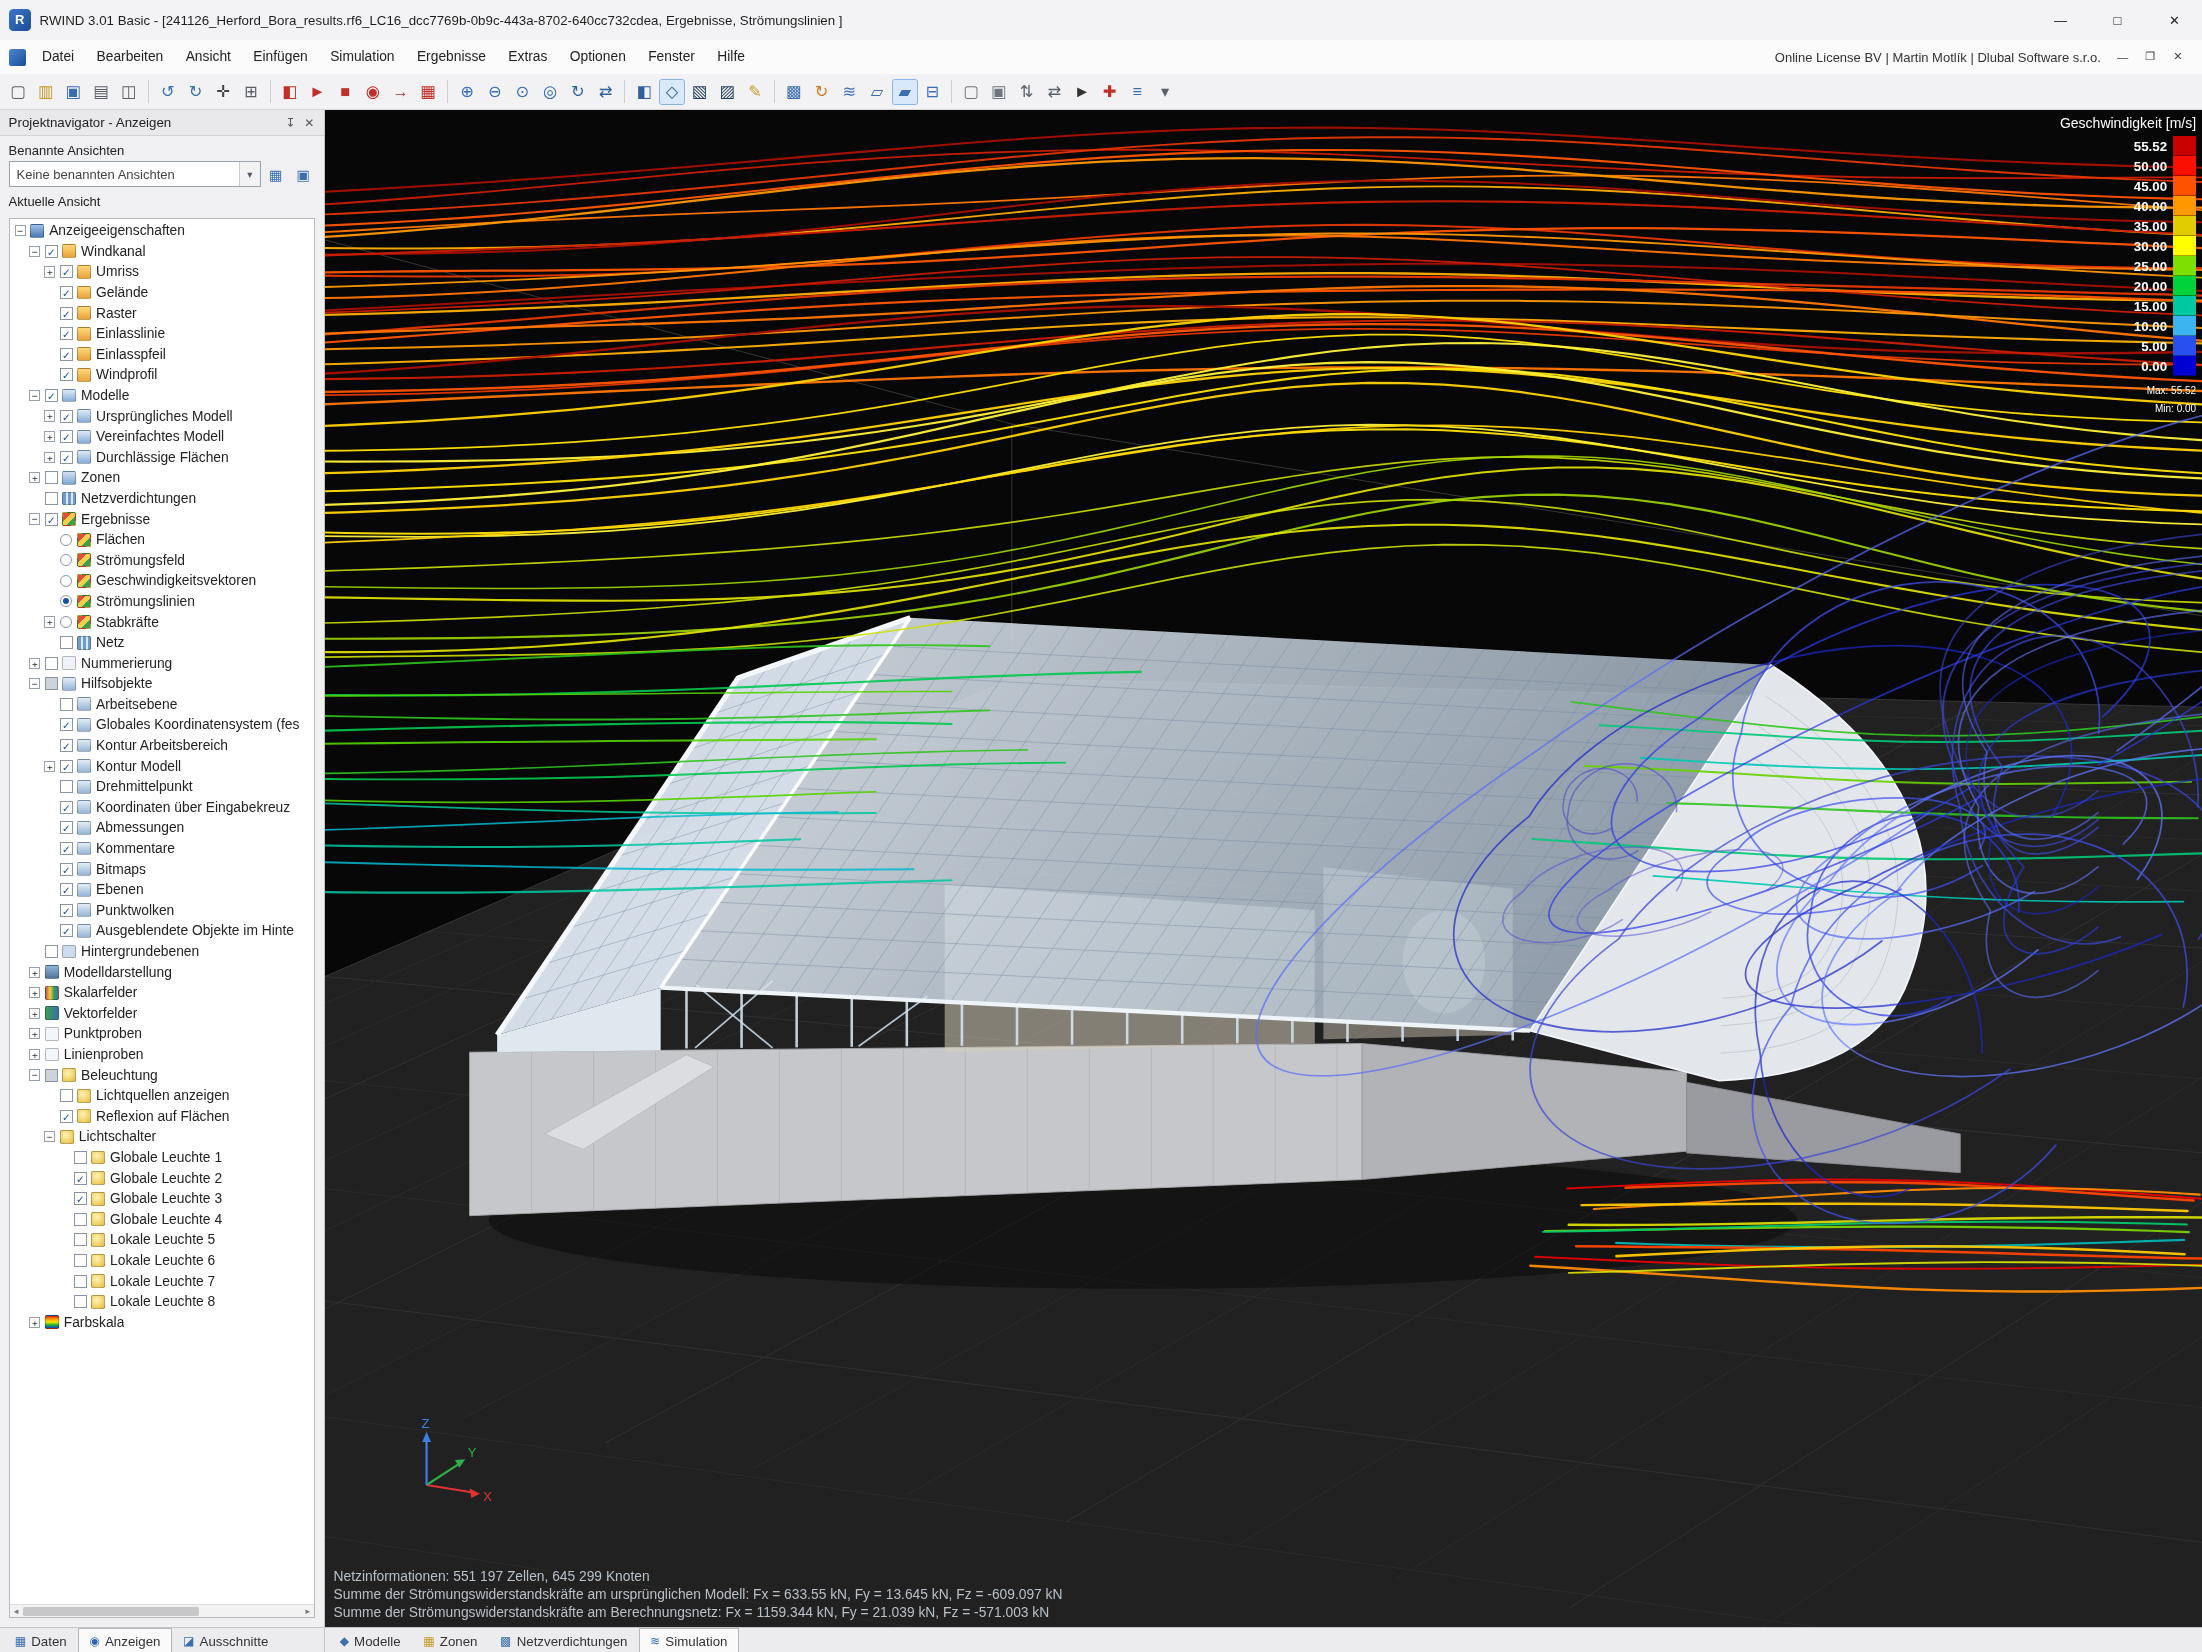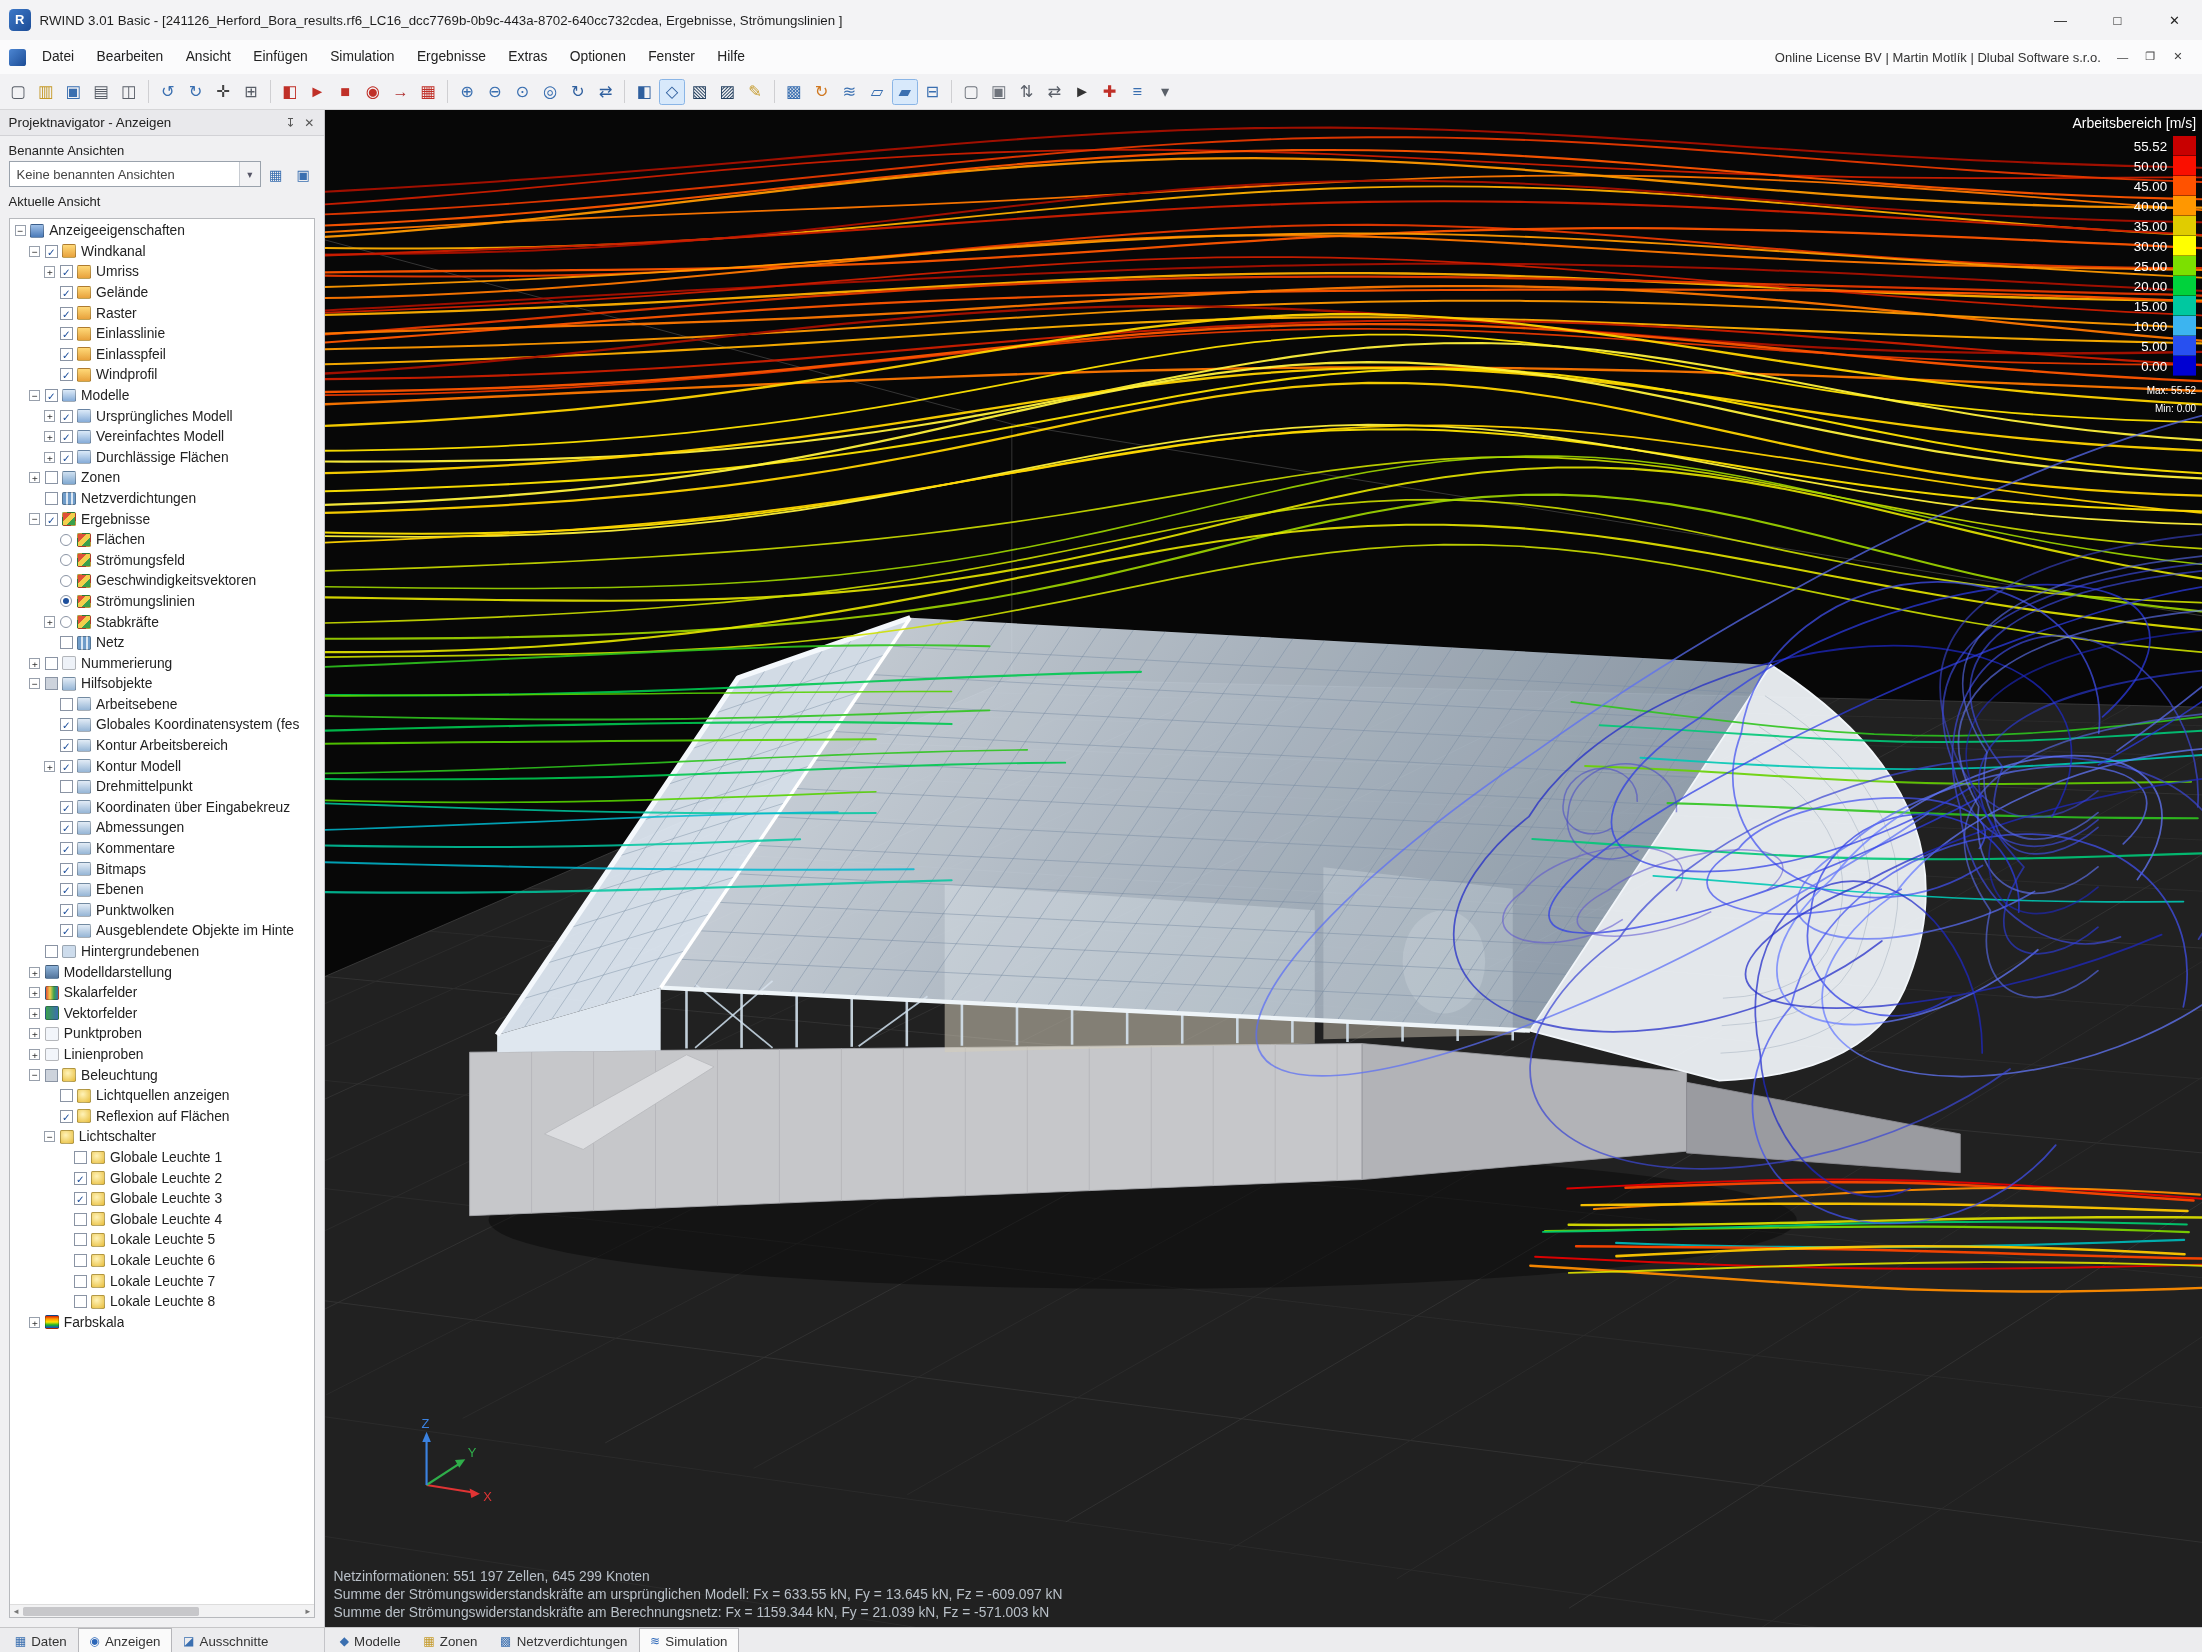--- a/index.html
+++ b/index.html
@@ -74,21 +74,21 @@
   .hs-thumb{height:9.5px;background:#c7c7ca;border-radius:1.7px;width:58%;}
 
   
   .viewport{flex:1;position:relative;background:#070707;min-width:0;}
   #scene{position:absolute;left:0;top:0;width:100%;height:100%;}
   .overlay-top{position:absolute;top:5.2px;left:6.9px;z-index:3;}
   .ot-line{display:table;background:rgba(22,42,78,.5);color:#dde6f2;font-size:14px;line-height:19px;padding:0.9px 6.9px;margin-bottom:1.7px;white-space:nowrap;}
   .legend{position:absolute;top:5.2px;right:6.9px;z-index:3;color:#fff;text-align:right;}
   .legend-title{font-size:14px;margin-bottom:5.2px;}
   .lrow{display:flex;align-items:center;justify-content:flex-end;height:20px;}
-  .lrow .lv{font-size:13.3px;margin-right:6px;}
+  .lrow .lv{font-size:13.3px;margin-right:6px;font-weight:bold;}
   .lrow .lc{width:23px;height:20px;border-bottom:0.9px solid rgba(0,0,0,.35);}
   .legend-mm{font-size:10px;margin-top:5.2px;line-height:18px;}
   .mesh-info{position:absolute;left:8.6px;bottom:5.2px;z-index:3;color:#b9c0c8;font-size:13.8px;line-height:18px;white-space:nowrap;}
 
   
   .tabstrip{height:26px;flex:none;background:#ececee;border-top:0.9px solid #c6c6c8;display:flex;align-items:stretch;font-size:13.3px;}
   .tabgroup-left{width:325px;flex:none;display:flex;border-right:0.9px solid #c4c4c8;padding-left:3.4px;}
   .tabgroup-vp{display:flex;padding-left:3.4px;}
   .tab{display:flex;align-items:center;gap:5.2px;padding:0 10.3px;border:0.9px solid transparent;border-bottom:none;color:#333;white-space:nowrap;}
   .tab.active{background:#fafafa;border-color:#b6b6ba;}
@@ -921,21 +921,21 @@
             <text x="66" y="18" fill="#e03434" font-size="15">X</text>
             <line x1="0" y1="0" x2="40" y2="-26" stroke="#2fae4a" stroke-width="2.5"></line>
             <polygon points="45,-30 33,-29 38,-20" fill="#2fae4a"></polygon>
             <text x="48" y="-32" fill="#2fae4a" font-size="15">Y</text>
             <line x1="0" y1="0" x2="0" y2="-56" stroke="#3b82e0" stroke-width="2.5"></line>
             <polygon points="0,-62 -5,-50 5,-50" fill="#3b82e0"></polygon>
             <text x="-6" y="-66" fill="#3b82e0" font-size="15">Z</text>
           </g>
         </svg>
       <div class="legend">
-        <div class="legend-title">Arbeitsbereich [m/s]</div>
+        <div class="legend-title">Geschwindigkeit [m/s]</div>
         <div id="legend-rows">
             <div class="lrow">
               <span class="lv">55.52</span>
               <span class="lc" style="background: rgb(200, 0, 0);"></span>
             </div>
             <div class="lrow">
               <span class="lv">50.00</span>
               <span class="lc" style="background: rgb(250, 15, 0);"></span>
             </div>
             <div class="lrow">

